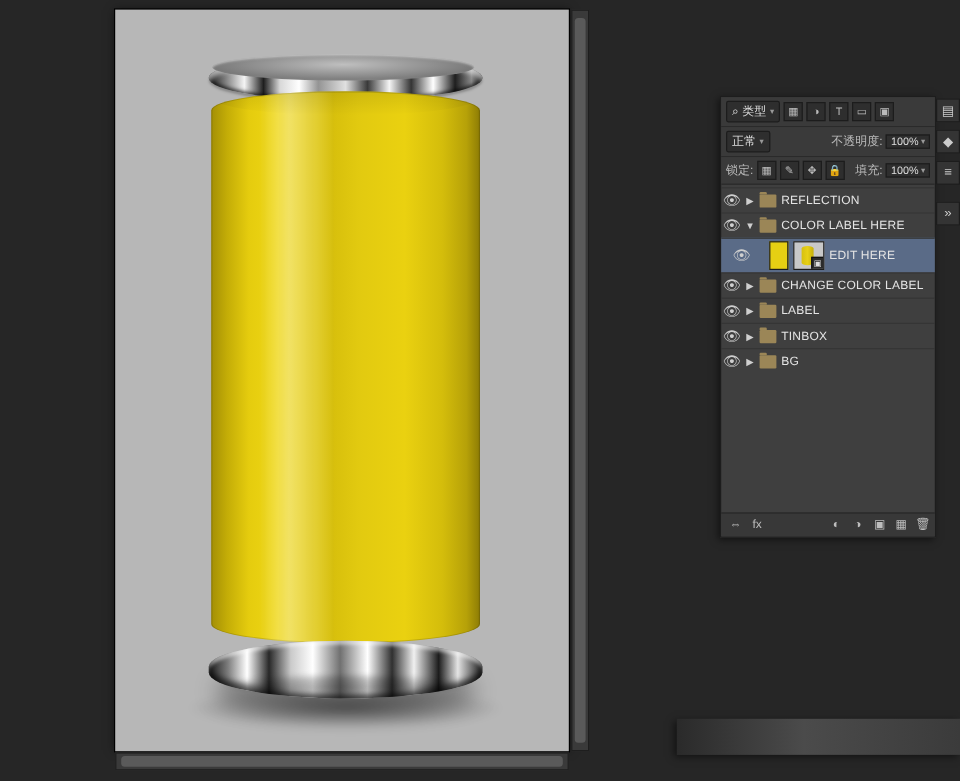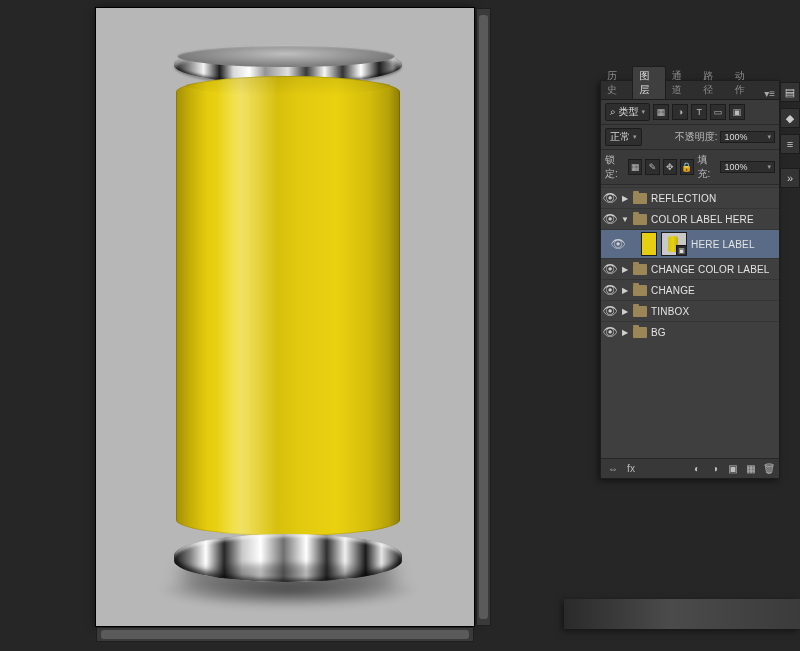--- a/index.html
+++ b/index.html
@@ -227,21 +227,21 @@
   .sel .caret{font-size:7px;color:#999;}
   .minibtn{
     width:14px;height:14px;
     background:#2e2e2e;border:1px solid #1c1c1c;
     display:flex;align-items:center;justify-content:center;
     color:#bbb;font-size:9px;
   }
   .valbox{
     background:#2e2e2e;border:1px solid #1c1c1c;
     padding:0 3px;font-size:9px;color:#ddd;
-    display:flex;align-items:center;gap:20px;
+    display:flex;align-items:center;gap:2px;
   }
   .valbox .caret{font-size:7px;color:#999;}
 
   .layers{ padding:2px 0 6px 0; }
   .layerrow{
     display:flex;align-items:center;
     height:20px;
     padding:0 4px 0 2px;
     gap:4px;
     border-top:1px solid #353535;
@@ -342,28 +342,20 @@
 <div class="sb-v">
     <div class="thumb"></div>
   </div>
 <div class="sb-h">
     <div class="thumb"></div>
   </div>
 
 <div class="dock">
   <div class="panel">
 
-    <div class="tabbar">
-      <div class="tab">历史</div>
-      <div class="tab active">图层</div>
-      <div class="tab">通道</div>
-      <div class="tab">路径</div>
-      <div class="tab">动作</div>
-      <div class="tabmenu">▾≡</div>
-    </div>
 
     <div class="optrow">
       <div class="sel">
         <span>⌕</span>
         <span>类型</span>
         <span class="caret">▾</span>
       </div>
       <div class="minibtn">▦</div>
       <div class="minibtn">◑</div>
       <div class="minibtn">T</div>
@@ -412,35 +404,35 @@
         <span class="name">COLOR LABEL HERE</span>
       </div>
 
       <div class="layerrow child selected">
         <span class="eye">👁</span>
         <span style="width:8px"></span>
         <span class="swatch"></span>
         <span class="thumbimg">
           <span class="smartbadge">▣</span>
         </span>
-        <span class="name">HERE LABEL</span>
+        <span class="name">EDIT HERE</span>
       </div>
 
       <div class="layerrow">
         <span class="eye">👁</span>
         <span class="tw">▶</span>
         <span class="folder"></span>
         <span class="name">CHANGE COLOR LABEL</span>
       </div>
 
       <div class="layerrow">
         <span class="eye">👁</span>
         <span class="tw">▶</span>
         <span class="folder"></span>
-        <span class="name">CHANGE</span>
+        <span class="name">LABEL</span>
       </div>
 
       <div class="layerrow">
         <span class="eye">👁</span>
         <span class="tw">▶</span>
         <span class="folder"></span>
         <span class="name">TINBOX</span>
       </div>
 
       <div class="layerrow">

